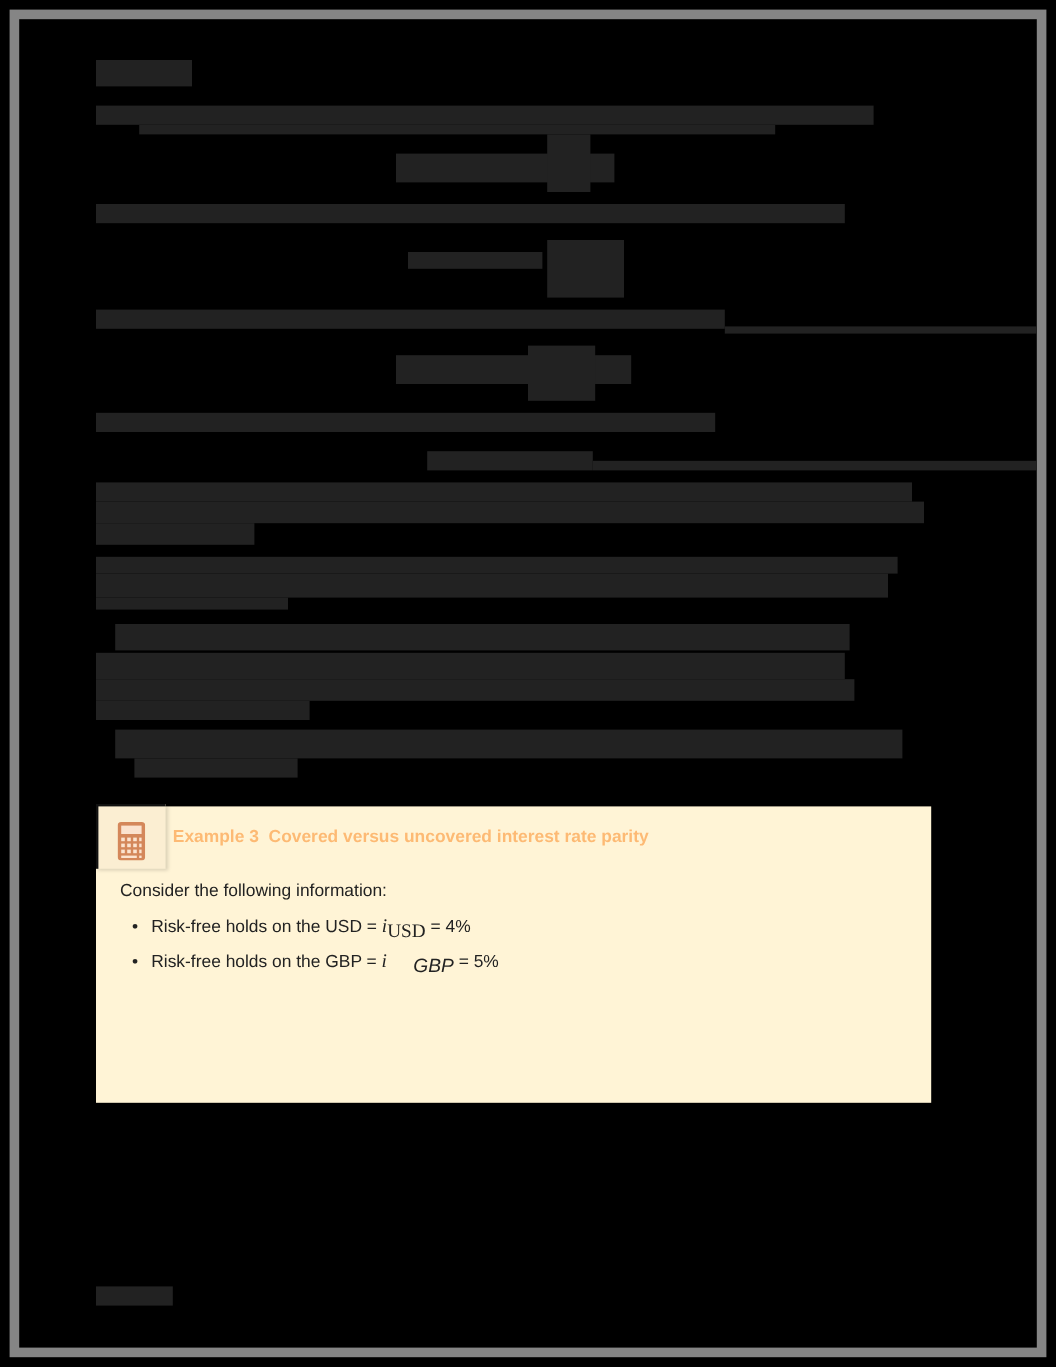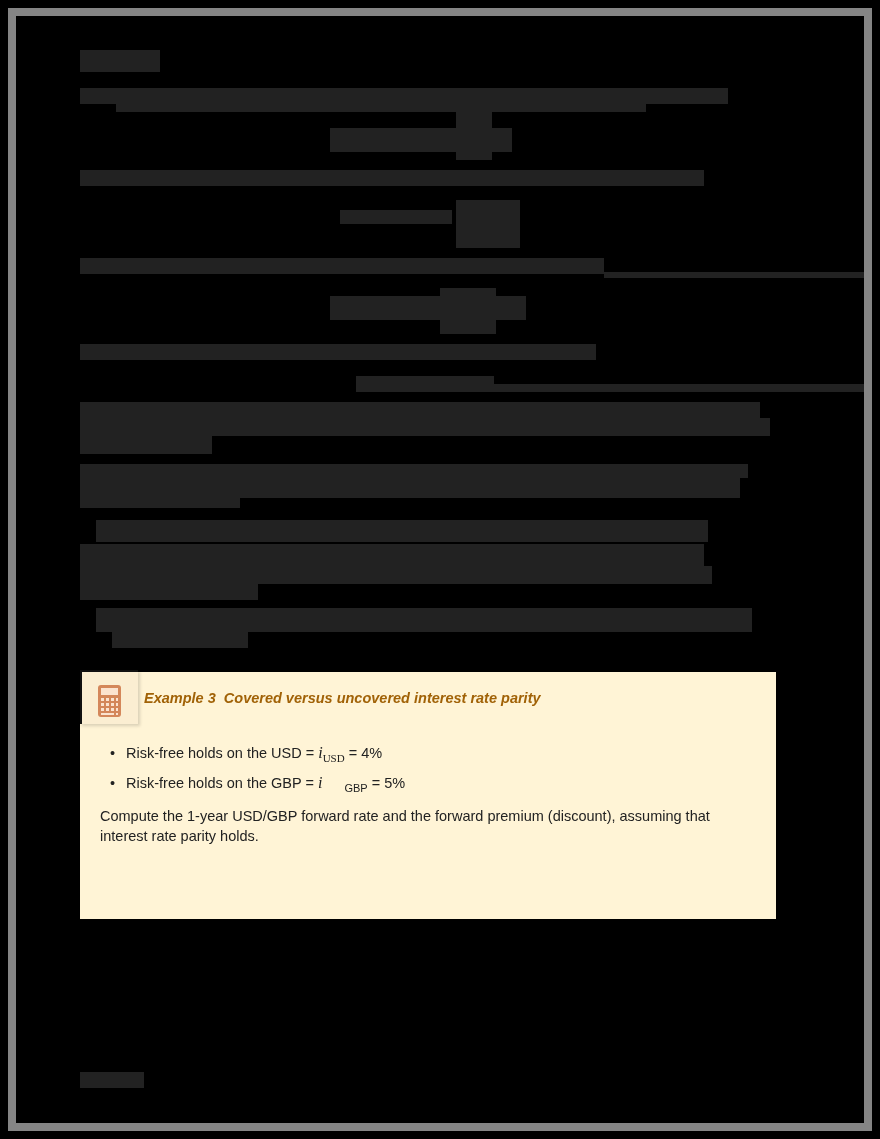--- a/index.html
+++ b/index.html
@@ -6,31 +6,31 @@
   body { width:880px; height:1139px; background:#000; position:relative; overflow:hidden;
          font-family:"Liberation Sans", sans-serif; }
   .frame { position:absolute; left:8px; top:8px; width:864px; height:1123px;
            box-sizing:border-box; border:8px solid #858585; border-right-width:8px; background:#000; }
   .redact { position:absolute; background:#222; }
   .ex-box { position:absolute; left:80px; top:672px; width:696px; height:247px; background:#fff4d6; }
   .ex-icon-tab { position:absolute; left:80px; top:670px; width:56px; height:52px;
                  background:#fbeed2; border-left:2px solid #111; border-top:2px solid #111;
                  box-shadow:2px 2px 3px rgba(0,0,0,0.15); }
   .ex-icon { position:absolute; left:98px; top:685px; width:23px; height:32px; }
-  .ex-title { position:absolute; left:144px; top:690px; color:#a16207; font-weight:bold; font-size:14.5px;font-style:italic; }
+  .ex-title { position:absolute; left:144px; top:690px; color:#fdba74; font-weight:bold; font-size:14.5px; }
   .ex-body { position:absolute; left:100px; top:733px; width:660px; color:#222; font-size:14.5px; line-height:20px; }
   .ex-body p { margin:0; }
   .ex-body ul { margin:10px 0 8px 0; padding:0 0 0 26px; list-style:none; }
   .ex-body li { position:relative; margin:0 0 5px 0; }
   .ex-body li::before { content:"\2022"; position:absolute; left:-16px; top:0; }
   .math { font-family:"Liberation Serif", serif; font-style:italic; font-size:16px; }
   .math-up { font-family:"Liberation Serif", serif; font-size:16px; }
-  sub { font-size:11px; }
+  sub { font-size:16px; }
   .sub-up { font-style:normal; font-family:"Liberation Serif", serif; }
-  .sub-it { font-family:"Liberation Sans", sans-serif;padding-left:22px; }
+  .sub-it { font-style:italic; font-family:"Liberation Sans", sans-serif;padding-left:22px; }
 </style>
 </head>
 <body>
 
 <div class="frame"></div>
 
 <div>
   <div class="redact" style="left:80px;top:50px;width:80px;height:22px;"></div>
   <div class="redact" style="left:80px;top:88px;width:648px;height:16px;"></div>
   <div class="redact" style="left:116px;top:104px;width:530px;height:8px;"></div>
@@ -82,22 +82,22 @@
     <rect x="3" y="28" width="13" height="2"></rect>
       <rect x="18" y="28" width="2" height="2"></rect>
   </g>
 </svg>
 
 <div class="ex-title">
   <span>Example 3</span>&nbsp;&nbsp;<span>Covered versus uncovered interest rate parity</span>
 </div>
 
 <div class="ex-body">
+  <p>Consider the following information:</p>
   <ul>
     <li>
       <span>Risk-free holds on the USD = </span><span class="math">i</span><sub class="sub-up">USD</sub><span> = 4%</span>
     </li>
     <li>
       <span>Risk-free holds on the GBP = </span><span class="math">i</span><sub class="sub-it">GBP</sub><span> = 5%</span>
     </li>
   </ul>
-  <p>Compute the 1-year USD/GBP forward rate and the forward premium (discount), assuming that interest rate parity holds.</p>
 </div>
 
 </body></html>

